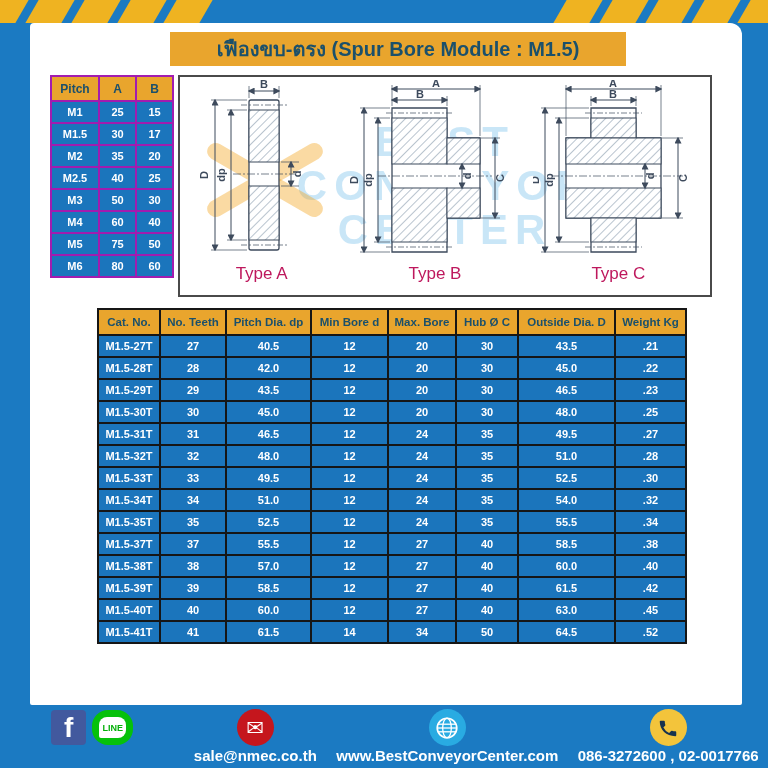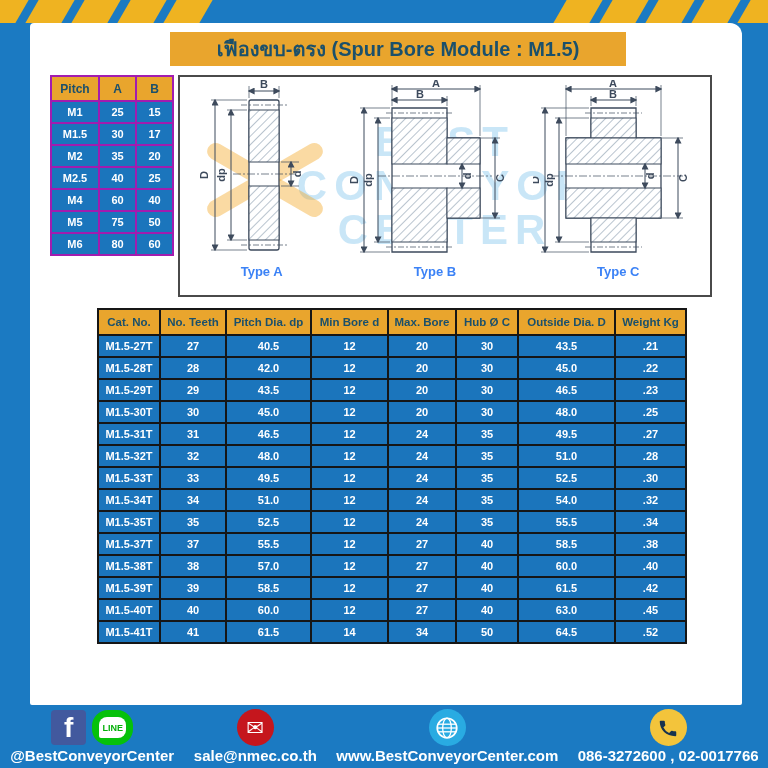--- a/index.html
+++ b/index.html
@@ -23,21 +23,21 @@
   .pitch-table th,.pitch-table td{border:2px solid #a21caf}
   .pitch-table th{background:#e9a52d;color:#1b506b;height:25px;font-size:12px}
   .pitch-table td{background:#1b75bc;color:#fff;height:22px;font-size:11px}
 
   .diagram-panel{position:absolute;left:148px;top:52px;width:534px;height:222px;border:2px solid #4a4a4a;
     display:flex;justify-content:space-around;align-items:flex-start;padding-top:3px;overflow:hidden;background:#fff}
   .wm{position:absolute;inset:0;display:flex;flex-direction:column;align-items:center;justify-content:center;
     color:rgba(126,196,235,.42);font-weight:bold;font-size:42px;letter-spacing:7px;line-height:1.05;pointer-events:none}
   .wm-star{position:absolute;left:20px;top:38px;pointer-events:none}
   .diagram{position:relative;display:flex;flex-direction:column;align-items:center;z-index:1}
-  .type-label{color:#3b82f6;font-weight:bold;font-size:13px;margin-top:-4px}
+  .type-label{color:#be185d;font-weight:normal;font-size:17px;margin-top:-4px}
   .dline{stroke:#3d4a5c;stroke-width:1;fill:none}
   .thin{stroke:#3d4a5c;stroke-width:.7;fill:none}
   .dlab{fill:#3d4a5c;font-weight:bold;font-size:11px;font-family:"Liberation Sans","DejaVu Sans",sans-serif}
   .body-outline{fill:#fff;stroke:#3d4a5c;stroke-width:1.3}
 
   .main-table{position:absolute;left:67px;top:285px;width:588px}
   .main-table th,.main-table td{border:2px solid #161616}
   .main-table th{background:#e9a52d;color:#1b506b;height:26px;font-size:11.5px}
   .main-table td{background:#1b75bc;color:#fff;height:22px;font-size:11px}
 
@@ -105,20 +105,25 @@
           </tr>
           <tr>
             <td>M2</td>
             <td>35</td>
             <td>20</td>
           </tr>
           <tr>
             <td>M2.5</td>
             <td>40</td>
             <td>25</td>
+          </tr>
+          <tr>
+            <td>M3</td>
+            <td>50</td>
+            <td>30</td>
           </tr>
           <tr>
             <td>M4</td>
             <td>60</td>
             <td>40</td>
           </tr>
           <tr>
             <td>M5</td>
             <td>75</td>
             <td>50</td>
@@ -427,21 +432,20 @@
   </div>
 
   <div class="footer">
     <div class="fsec fsec-social">
       <div class="ficons">
         <div class="icon-fb">f</div>
         <div class="icon-line">
           <div class="line-bubble">LINE</div>
         </div>
       </div>
-      <div class="flabel">@BestConveyorCenter</div>
     </div>
     <div class="fsec fsec-mail">
       <div class="ficons">
         <div class="icon-round icon-mail">✉</div>
       </div>
       <div class="flabel">sale@nmec.co.th</div>
     </div>
     <div class="fsec fsec-web">
       <div class="ficons">
         <div class="icon-round icon-globe">

